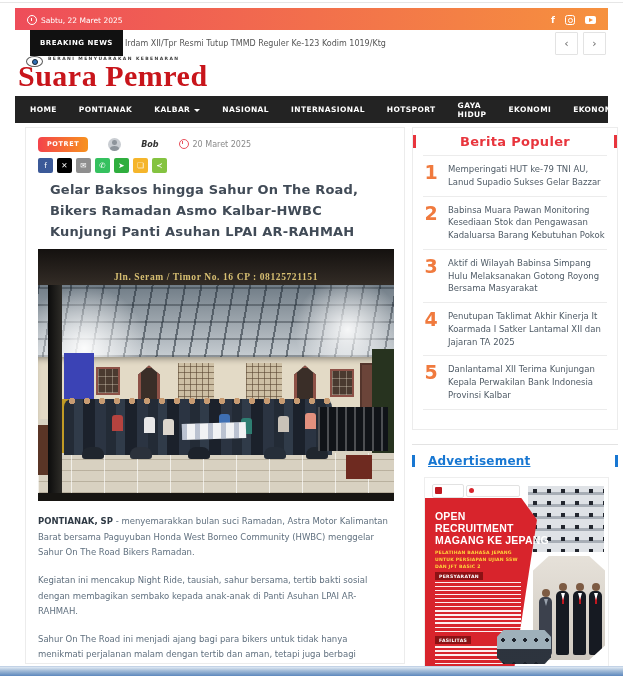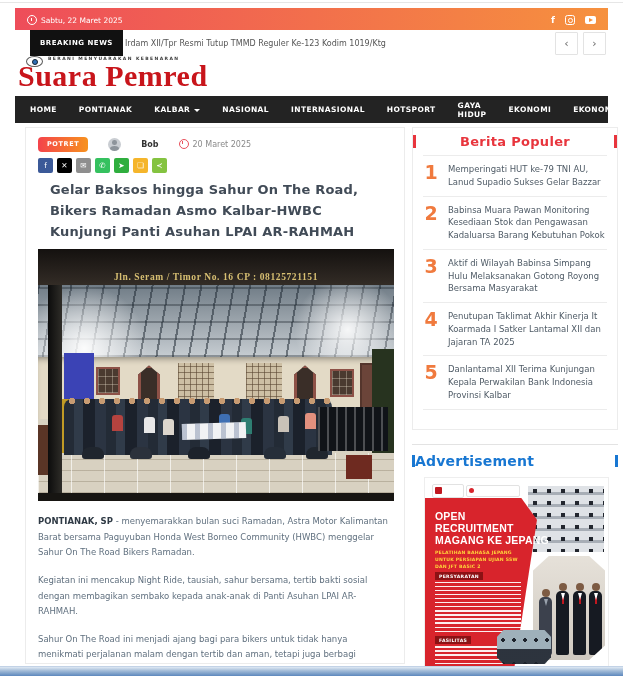--- a/index.html
+++ b/index.html
@@ -47,21 +47,21 @@
 
   
   .card{left:25px;top:127px;width:380px;bottom:12px;background:#fff;border:1px solid #ececec;box-sizing:border-box;
         padding:6px 12px 12px 12px;overflow:hidden;}
   .meta{display:flex;align-items:center;gap:20px;height:16px;margin-top:2px;}
   .badge{background:linear-gradient(90deg,#f4434b,#f7921e);color:#fff;font-size:6.5px;font-weight:bold;letter-spacing:.6px;
          padding:3.5px 9px;border-radius:4px;cursor:pointer;}
   .avatar{width:13px;height:13px;border-radius:50%;background:#c9cdd2;position:relative;overflow:hidden;}
   .avatar::before{content:"";position:absolute;left:4.2px;top:2.5px;width:4.6px;height:4.6px;border-radius:50%;background:#8d949b;}
   .avatar::after{content:"";position:absolute;left:1.8px;top:8px;width:9.4px;height:6px;border-radius:50% 50% 0 0;background:#8d949b;}
-  .author{font-size:8px;color:#333;font-weight:bold;cursor:pointer;}
+  .author{font-size:8px;color:#333;font-weight:bold;cursor:pointer;font-style:italic;}
   .meta .date{font-size:8px;color:#8a8a8a;display:flex;align-items:center;gap:4px;}
   .clock-red{width:8px;height:8px;border:1.2px solid #e8505b;border-radius:50%;position:relative;display:inline-block;}
   .clock-red::after{content:"";position:absolute;left:2.7px;top:1px;width:1px;height:3px;background:#e8505b;}
 
   .share-row{display:flex;gap:4px;margin-top:6px;height:15px;}
   .share-btn{width:15px;height:15px;border-radius:2px;color:#fff;font-size:7.5px;display:flex;align-items:center;justify-content:center;cursor:pointer;line-height:1;}
   .sh-0{background:#3b5998;} .sh-1{background:#000000;} .sh-2{background:#8e8e8e;} .sh-3{background:#35c15f;}
   .sh-4{background:#2fae3e;} .sh-5{background:#f5b52b;} .sh-6{background:#84c340;}
 
   h1.title{margin:7px 0 0 12px;font-size:13px;line-height:1.6;color:#414b57;font-weight:bold;letter-spacing:.2px;}
@@ -123,21 +123,21 @@
   .pop-item{display:flex;gap:9px;padding:7px 0;border-top:1px solid #ececec;cursor:pointer;}
   .pop-item:last-child{border-bottom:1px solid #ececec;}
   .rank{width:16px;font-size:19px;font-weight:bold;color:#f07a3e;line-height:1;flex:none;text-align:center;}
   .pop-text{font-size:8.5px;line-height:1.5;color:#4f5b66;}
 
   .side-divider{left:412px;width:206px;top:444px;height:1px;background:#e3e3e3;}
 
   .ad-label-row{left:412px;top:453px;width:206px;height:15px;display:flex;align-items:center;position:absolute;}
   .ad-label-row .bar{width:3px;height:12px;background:#1877d2;}
   .ad-label-row .bar.r{margin-left:auto;}
-  .ad-label{font-size:14px;font-weight:bold;color:#1877d2;margin-left:0;letter-spacing:.2px;}
+  .ad-label{font-size:12px;font-weight:bold;color:#1877d2;margin-left:13px;letter-spacing:.2px;text-decoration:underline;}
 
   
   .ad{left:425px;top:478px;width:183px;height:188px;background:#fff;border:1px solid:#eee;box-shadow:0 0 0 1px #eee;overflow:hidden;cursor:pointer;}
   .ad-red{position:absolute;left:0;top:20px;width:112px;height:168px;background:#d8242c;
           clip-path:polygon(0 0,86% 0,100% 13%,80% 100%,0 100%);}
   .ad-chip1{position:absolute;left:7px;top:6px;width:30px;height:12px;background:#fff;border:1px solid #e2e2e2;border-radius:2px;}
   .ad-chip1::after{content:"";position:absolute;left:2px;top:2px;width:7px;height:7px;background:#c01820;border-radius:1px;}
   .ad-chip2{position:absolute;left:41px;top:7px;width:52px;height:10px;background:#fff;border:1px solid #e2e2e2;border-radius:2px;}
   .ad-chip2::after{content:"";position:absolute;left:2px;top:2px;width:5px;height:5px;background:#d8242c;border-radius:50%;}
   .ad-headline{position:absolute;left:10px;top:32px;color:#fff;font-weight:bold;font-size:10.5px;line-height:1.15;letter-spacing:.2px;font-family:"Liberation Sans",sans-serif;}

